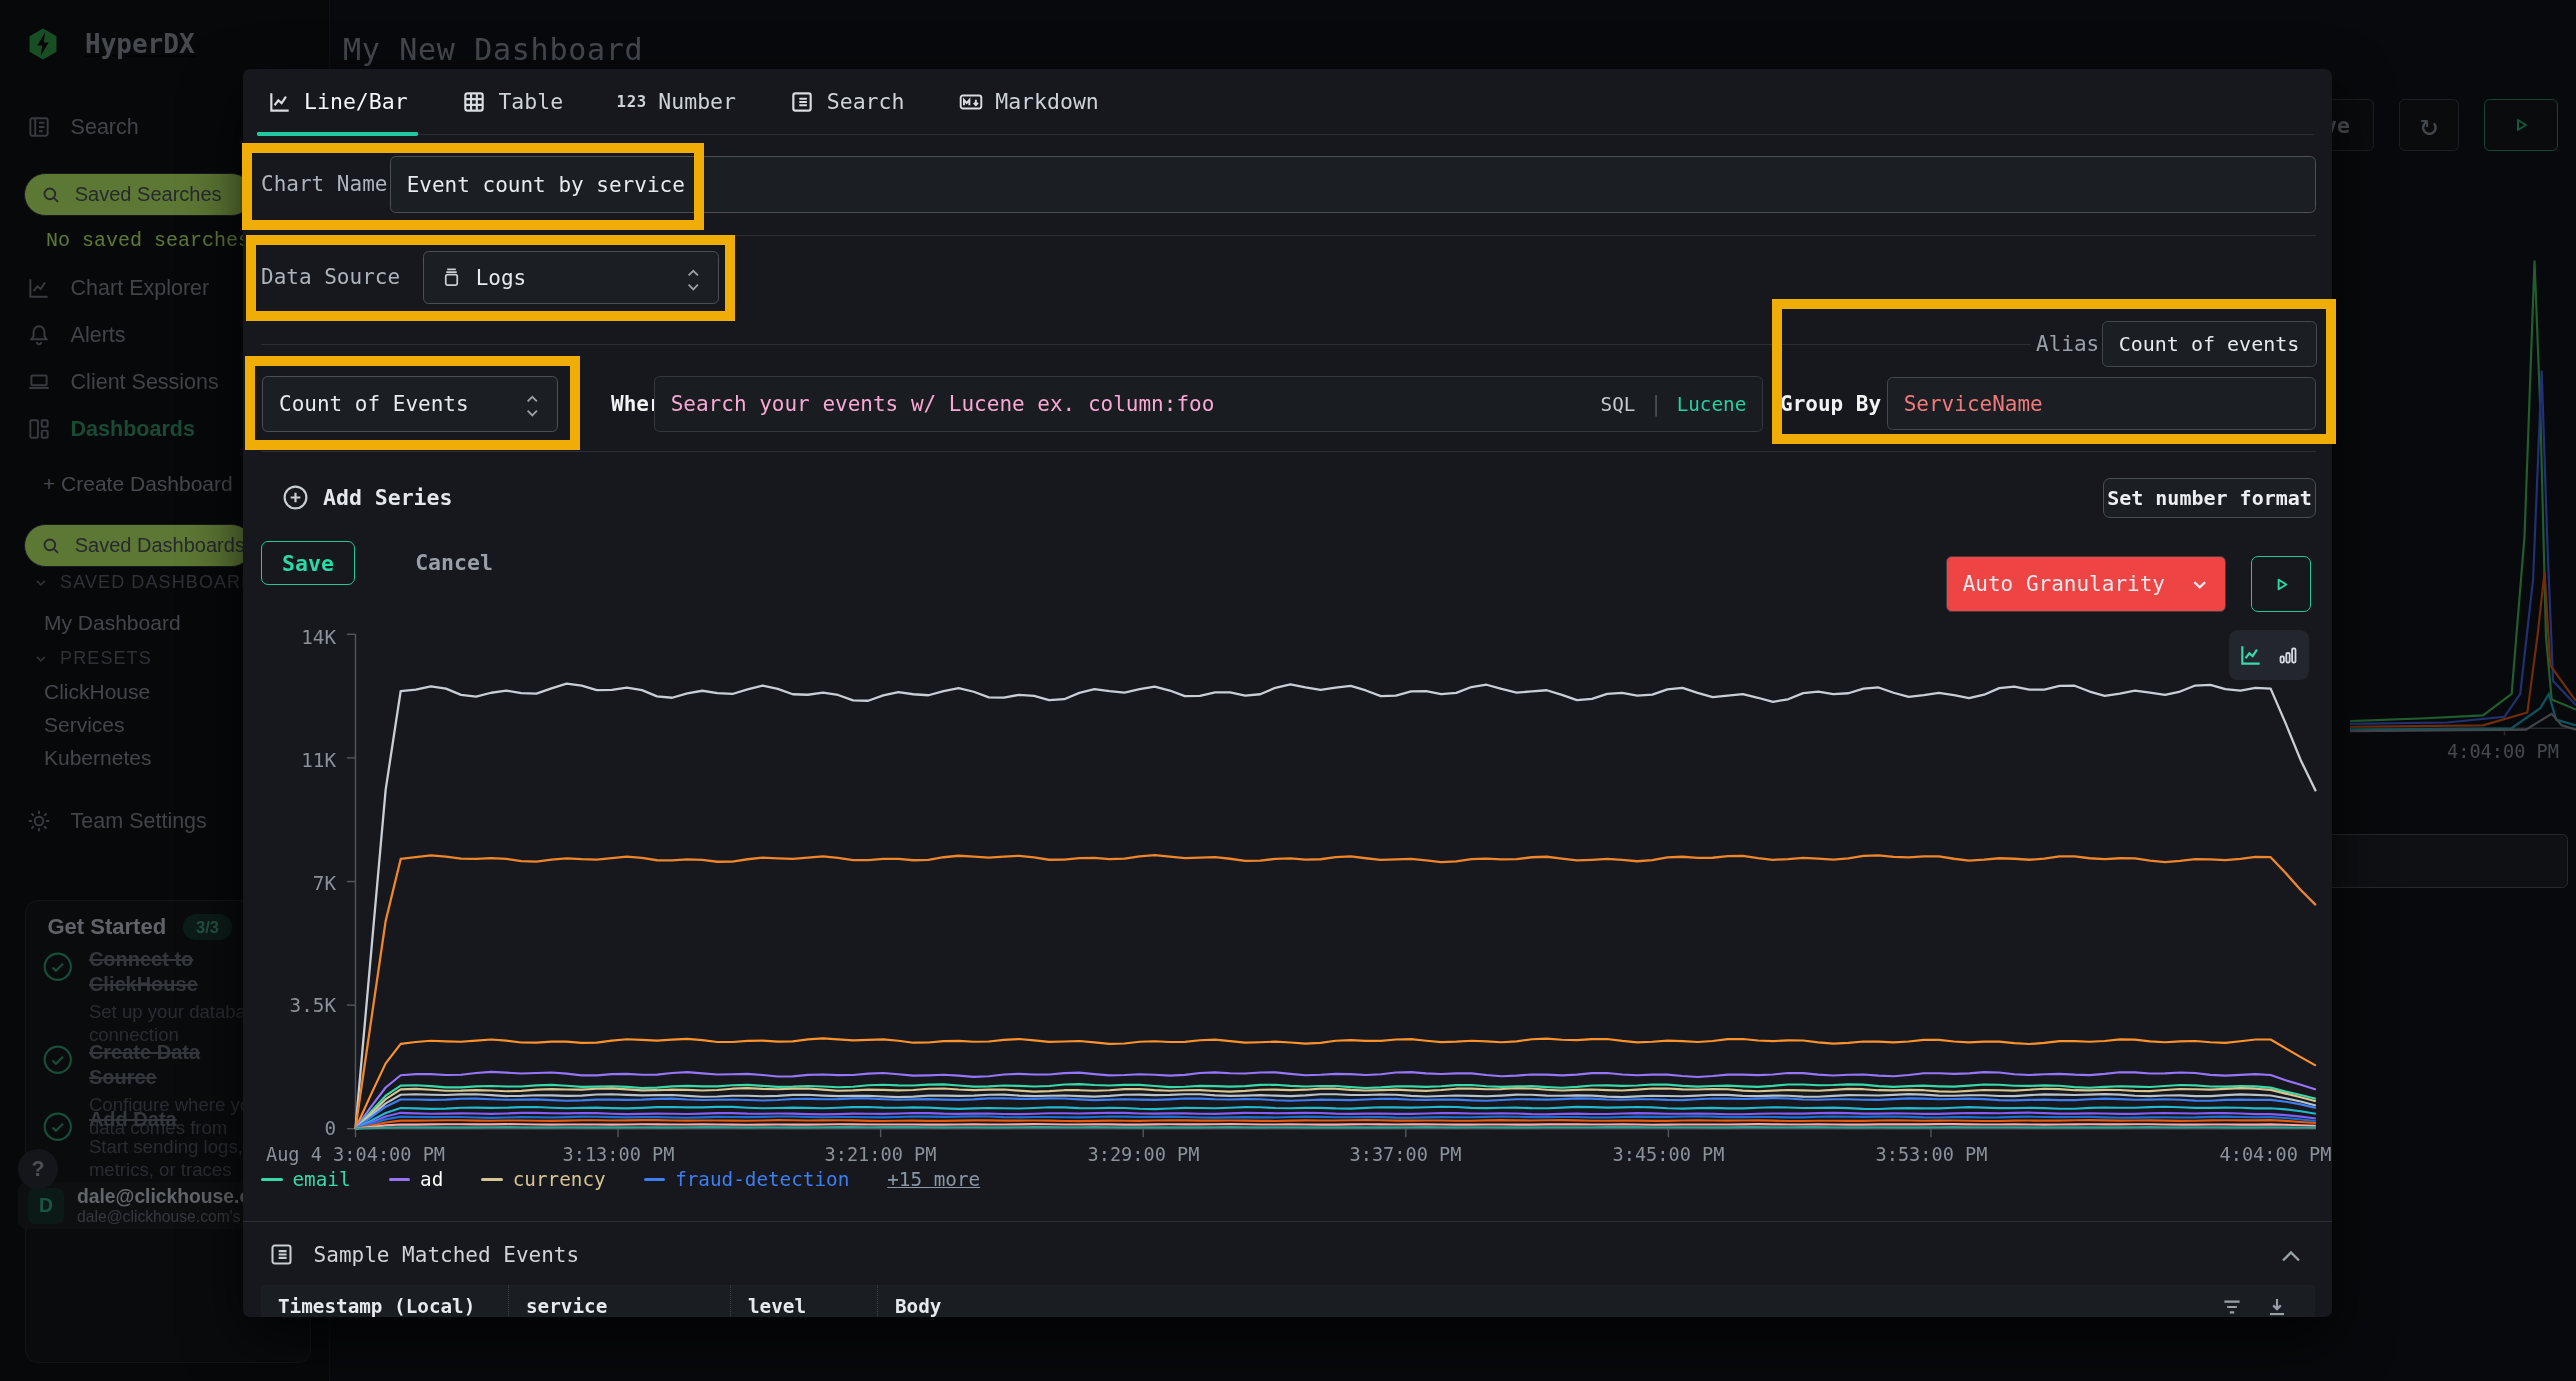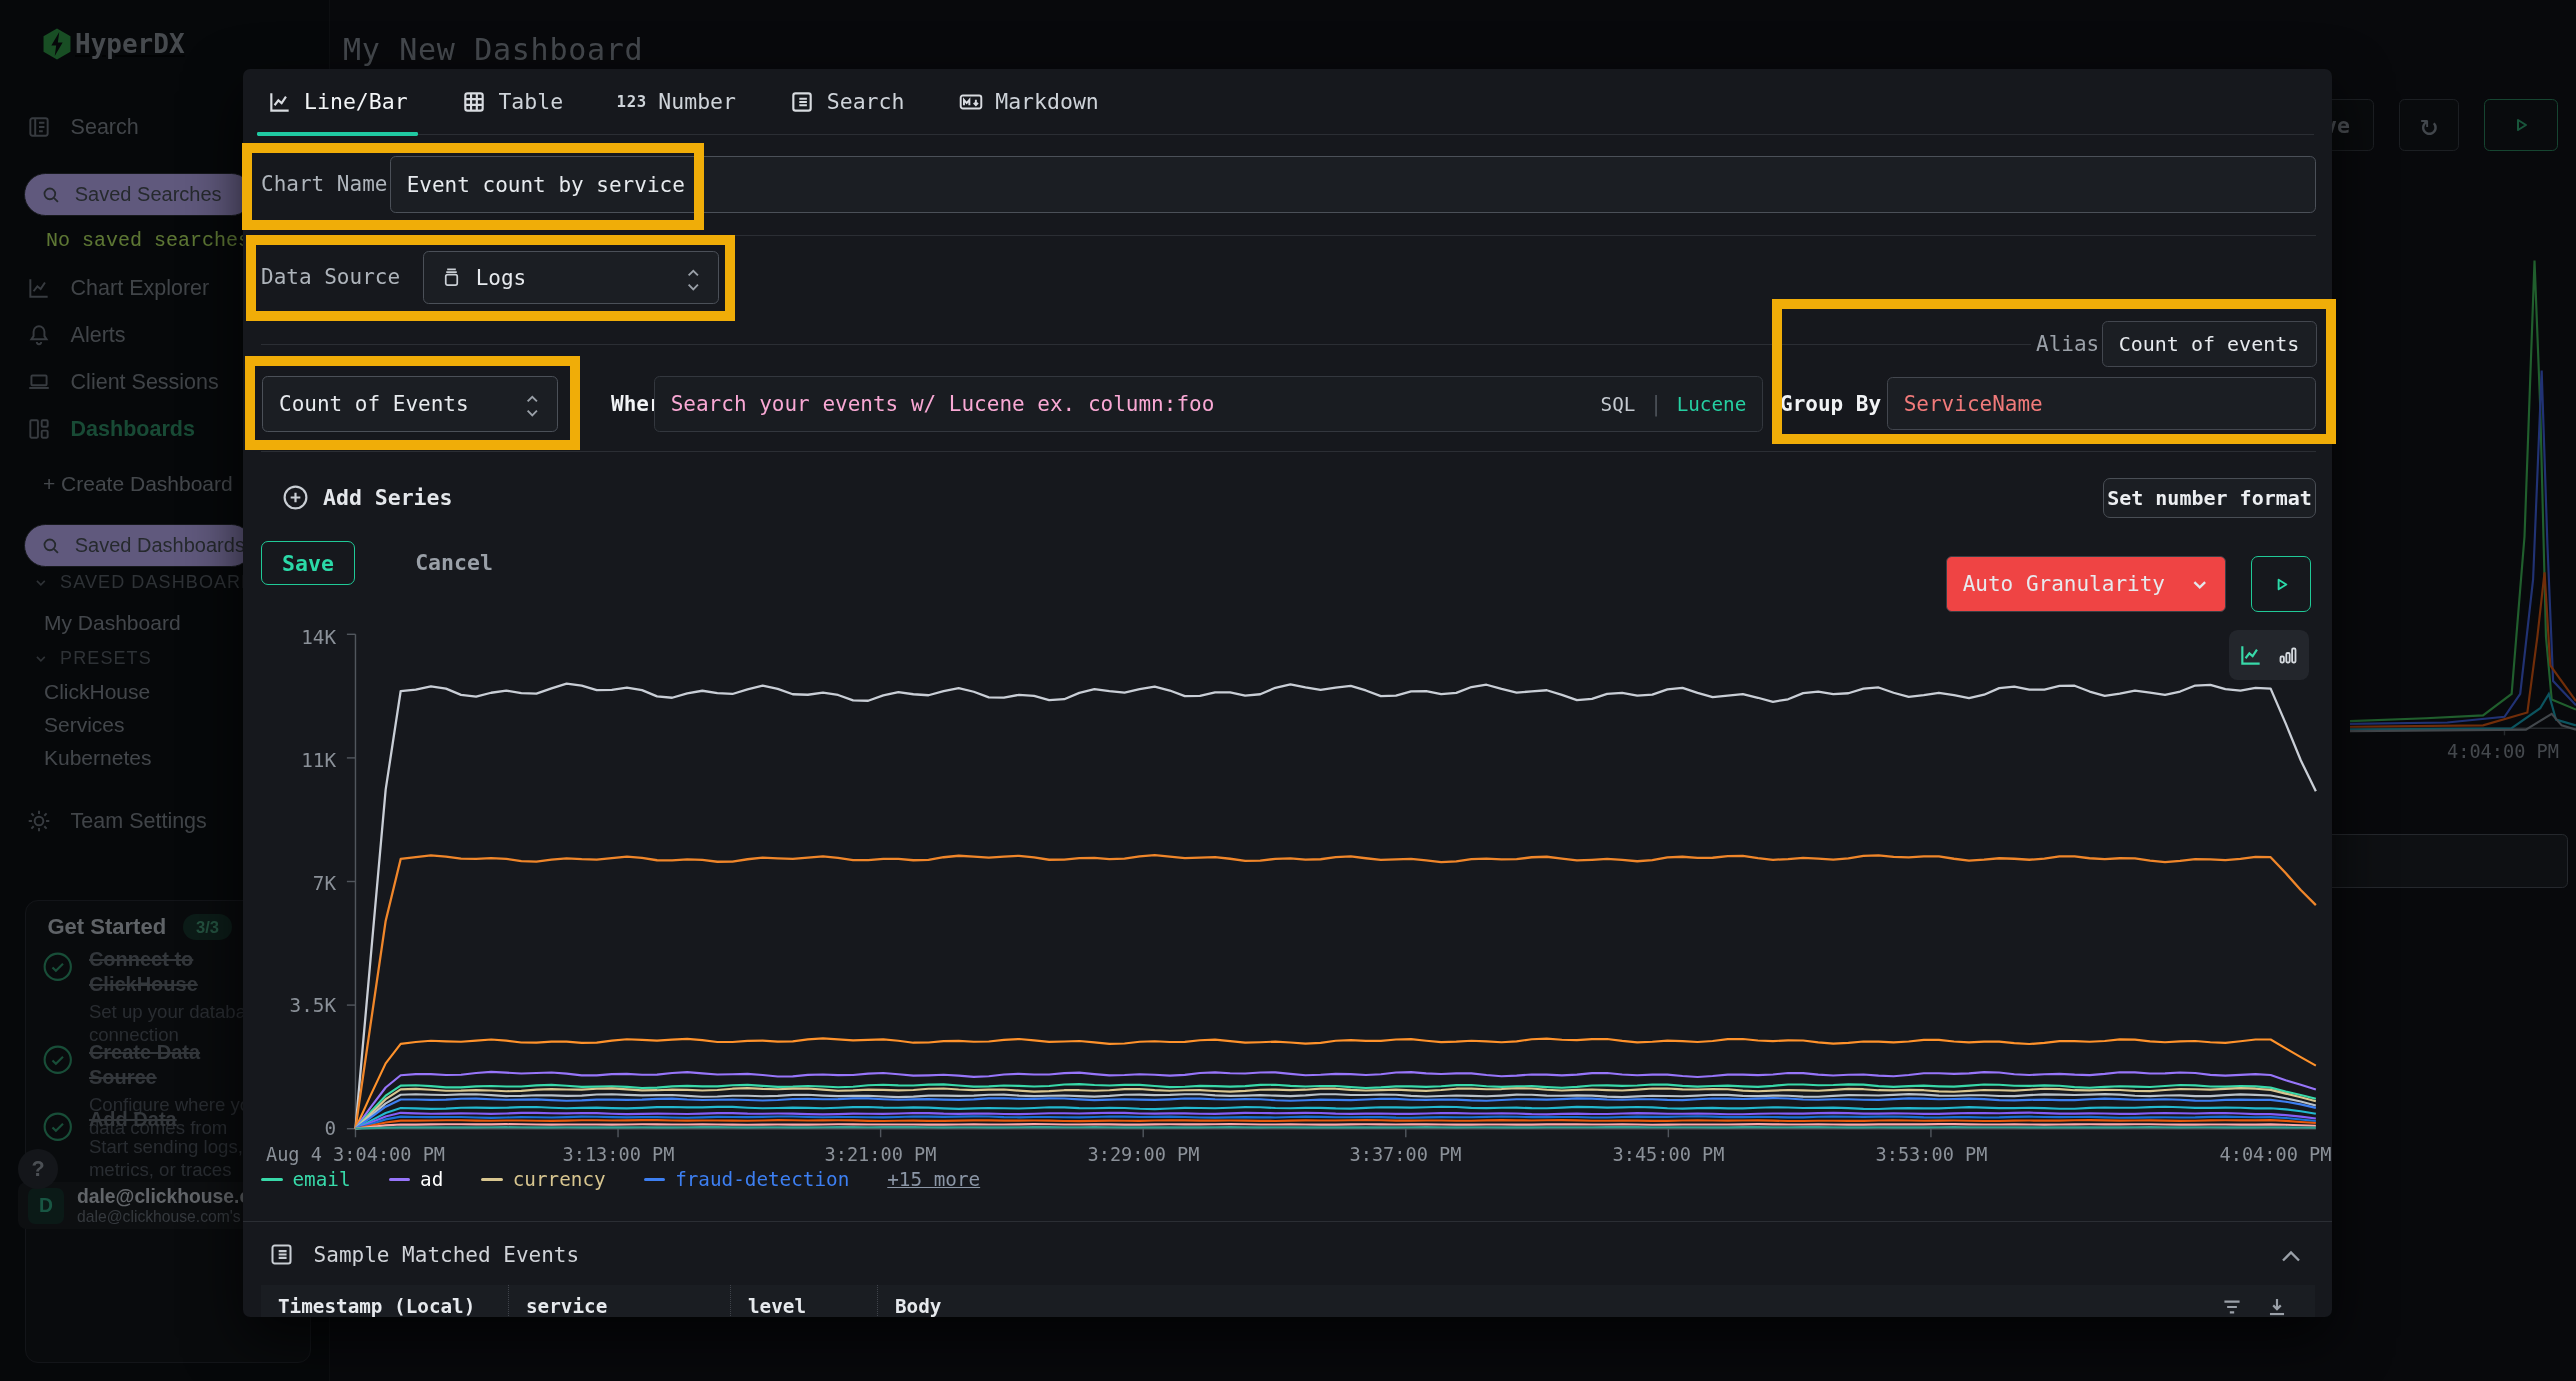--- a/index.html
+++ b/index.html
@@ -10,21 +10,21 @@
   .mono{font-family:"DejaVu Sans Mono",monospace;}
   svg{display:block;}
   
   #bg-app{position:absolute;inset:0;background:#0d0e11;}
   #sidebar{position:absolute;left:0;top:0;width:329px;height:1381px;background:#0a0b0d;border-right:1.4px solid #17191d;}
   .side-item{position:absolute;left:0;width:329px;height:40px;display:flex;align-items:center;gap:18.6px;padding-left:26px;box-sizing:border-box;
              color:#82888f;font-size:21.5px;}
   .side-item .ic{width:26px;height:26px;color:#6f757d;flex:0 0 auto;}
   .side-item.active{color:#2e9467;font-weight:bold;}
   .side-item.active .ic{color:#6f757d;}
-  .pill{position:absolute;left:23.6px;width:229px;height:43px;border:1.4px solid #2a2d33;border-radius:23px;background:#c4b5fd;
+  .pill{position:absolute;left:23.6px;width:229px;height:43px;border:1.4px solid #2a2d33;border-radius:23px;background:#bef264;
         display:flex;align-items:center;gap:13px;padding-left:15.7px;box-sizing:border-box;color:#4b5157;font-size:20px;}
   .pill .ic{width:21.5px;height:21.5px;color:#4b5157;}
   .side-section{position:absolute;left:33px;display:flex;align-items:center;gap:11.4px;color:#5c6269;font-size:18px;letter-spacing:1.1px;}
   .side-link{position:absolute;left:44px;color:#878d94;font-size:21px;}
   
   #gs-card{position:absolute;left:25px;top:900px;width:286px;height:463px;border:1.4px solid #24272c;border-radius:13px;background:#101114;box-sizing:border-box;}
   .gs-step{position:absolute;left:15.7px;display:flex;gap:15.7px;width:250px;}
   .gs-check{width:31.5px;height:31.5px;color:#2f9e6e;flex:0 0 auto;margin-top:4.3px;}
   .gs-title{font-size:20px;font-weight:bold;color:#676d74;text-decoration:line-through;line-height:1.25;}
   .gs-sub{font-size:18.6px;color:#51575e;line-height:1.25;margin-top:2.9px;}
@@ -89,21 +89,21 @@
     <path d="M14 678 L120 674 L200 670 L240 640 L258 420 L272 34 L280 240 L288 560 L296 648 L330 662" fill="none" stroke="#40c057" stroke-width="3"></path>
     <path d="M14 682 L150 680 L230 672 L252 640 L270 480 L282 188 L290 430 L298 622 L330 656" fill="none" stroke="#4263eb" stroke-width="3"></path>
     <path d="M14 686 L200 684 L262 666 L276 560 L286 470 L294 600 L330 650" fill="none" stroke="#e8590c" stroke-width="3"></path>
     <path d="M14 690 L240 688 L280 660 L292 640 L302 676 L330 684" fill="none" stroke="#15aabf" stroke-width="3"></path>
     <path d="M14 692 L260 690 L296 668 L310 684 L330 690" fill="none" stroke="#868e96" stroke-width="3"></path>
   </svg>
   <div class="abs" style="left:2447px;top:741px;font-size:18.6px;color:#8b9199;">4:04:00 PM</div>
   <div class="abs" style="left:2318px;top:834px;width:250px;height:54px;border:1.4px solid #4a4f56;border-radius:5.7px;background:#1a1c20;box-sizing:border-box;"></div>
 
   <div id="sidebar">
-    <div class="abs" style="left:40px;top:27px;display:flex;align-items:center;gap:1px;text-decoration:underline;">
+    <div class="abs" style="left:26px;top:27px;display:flex;align-items:center;gap:25px;text-decoration:underline;">
       <svg width="34" height="34" viewBox="0 0 24 24">
         <polygon points="12,1 21.5,6.5 21.5,17.5 12,23 2.5,17.5 2.5,6.5" fill="#2f9e44"></polygon>
         <path d="M13.6 3.5L8 13h3.4l-1 7.5L16 11h-3.4z" fill="#0a0b0d"></path>
       </svg>
       <span class="mono" style="font-size:26px;font-weight:bold;color:#8f949c;">HyperDX</span>
     </div>
 
     <div class="side-item sans" style="top:107px;">
       <span class="ic">
           <svg viewBox="0 0 24 24" fill="none" stroke="currentColor" stroke-width="1.8">

